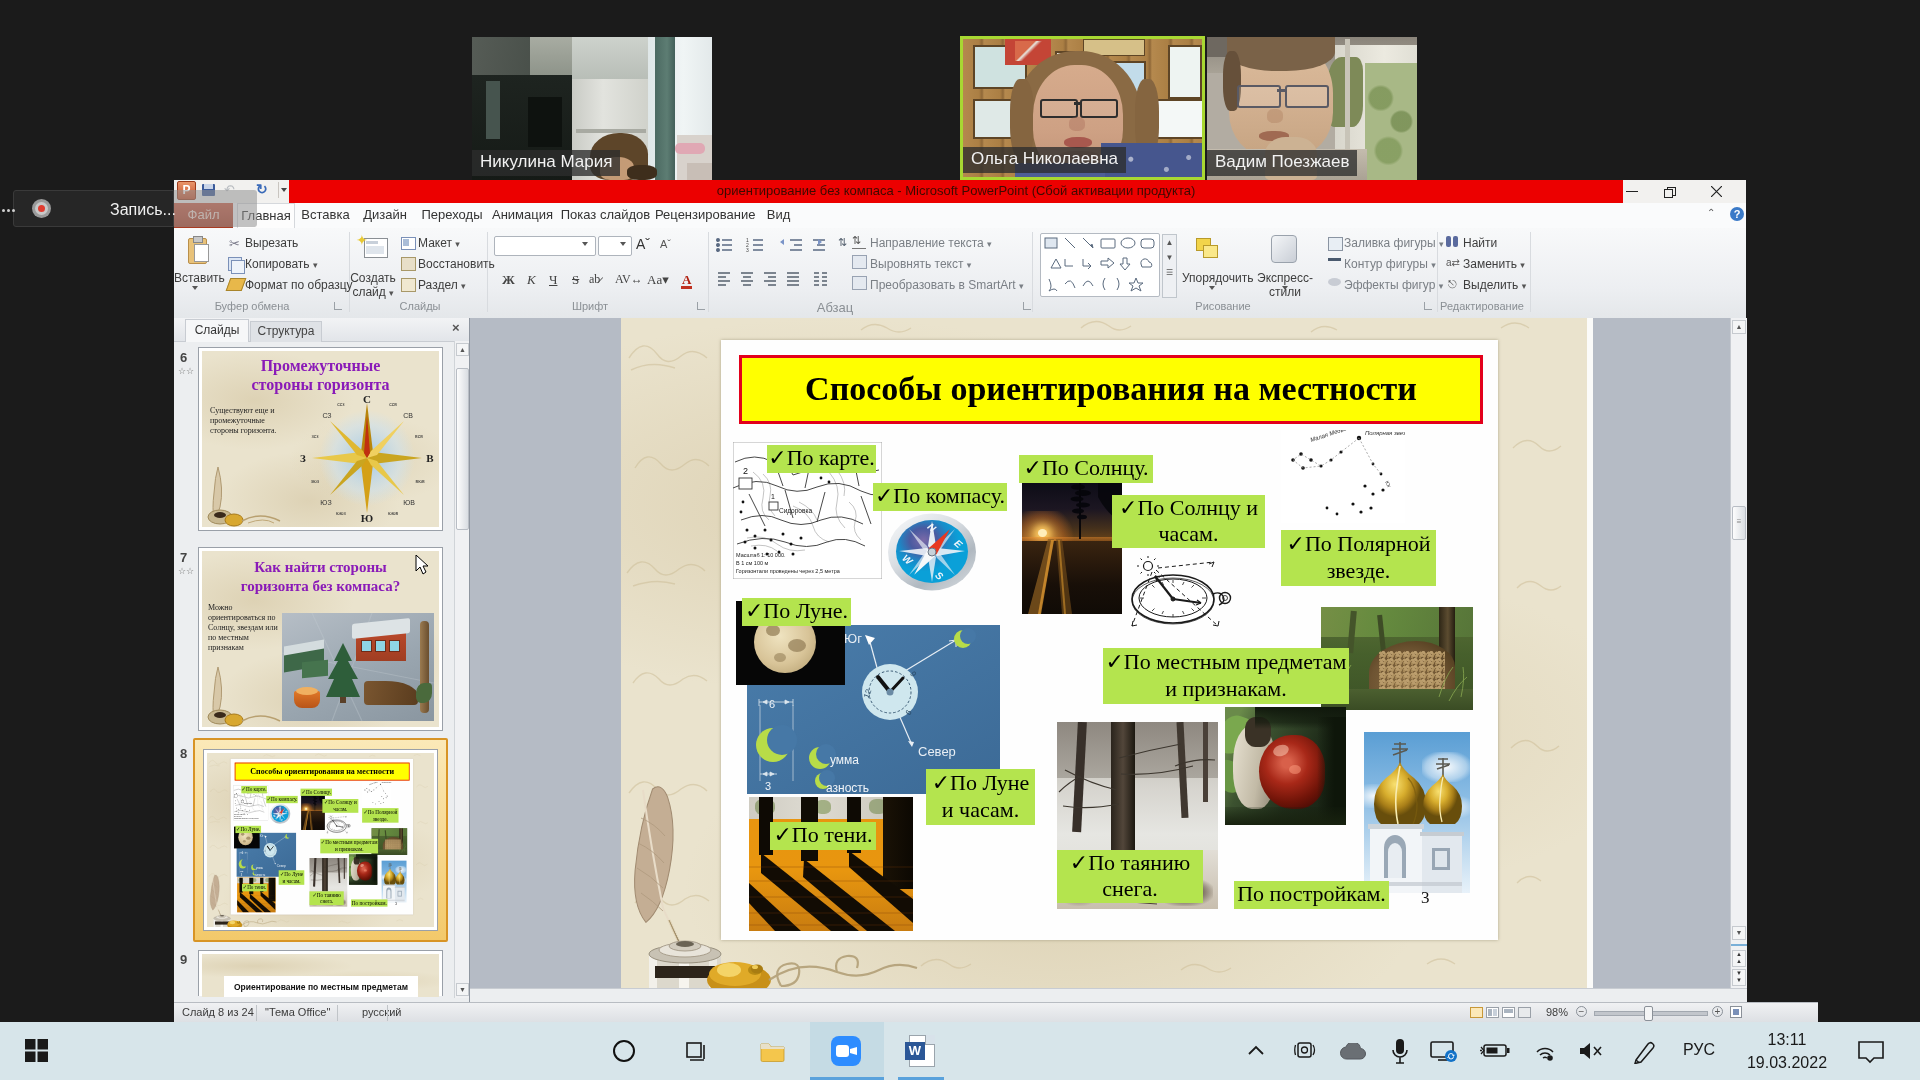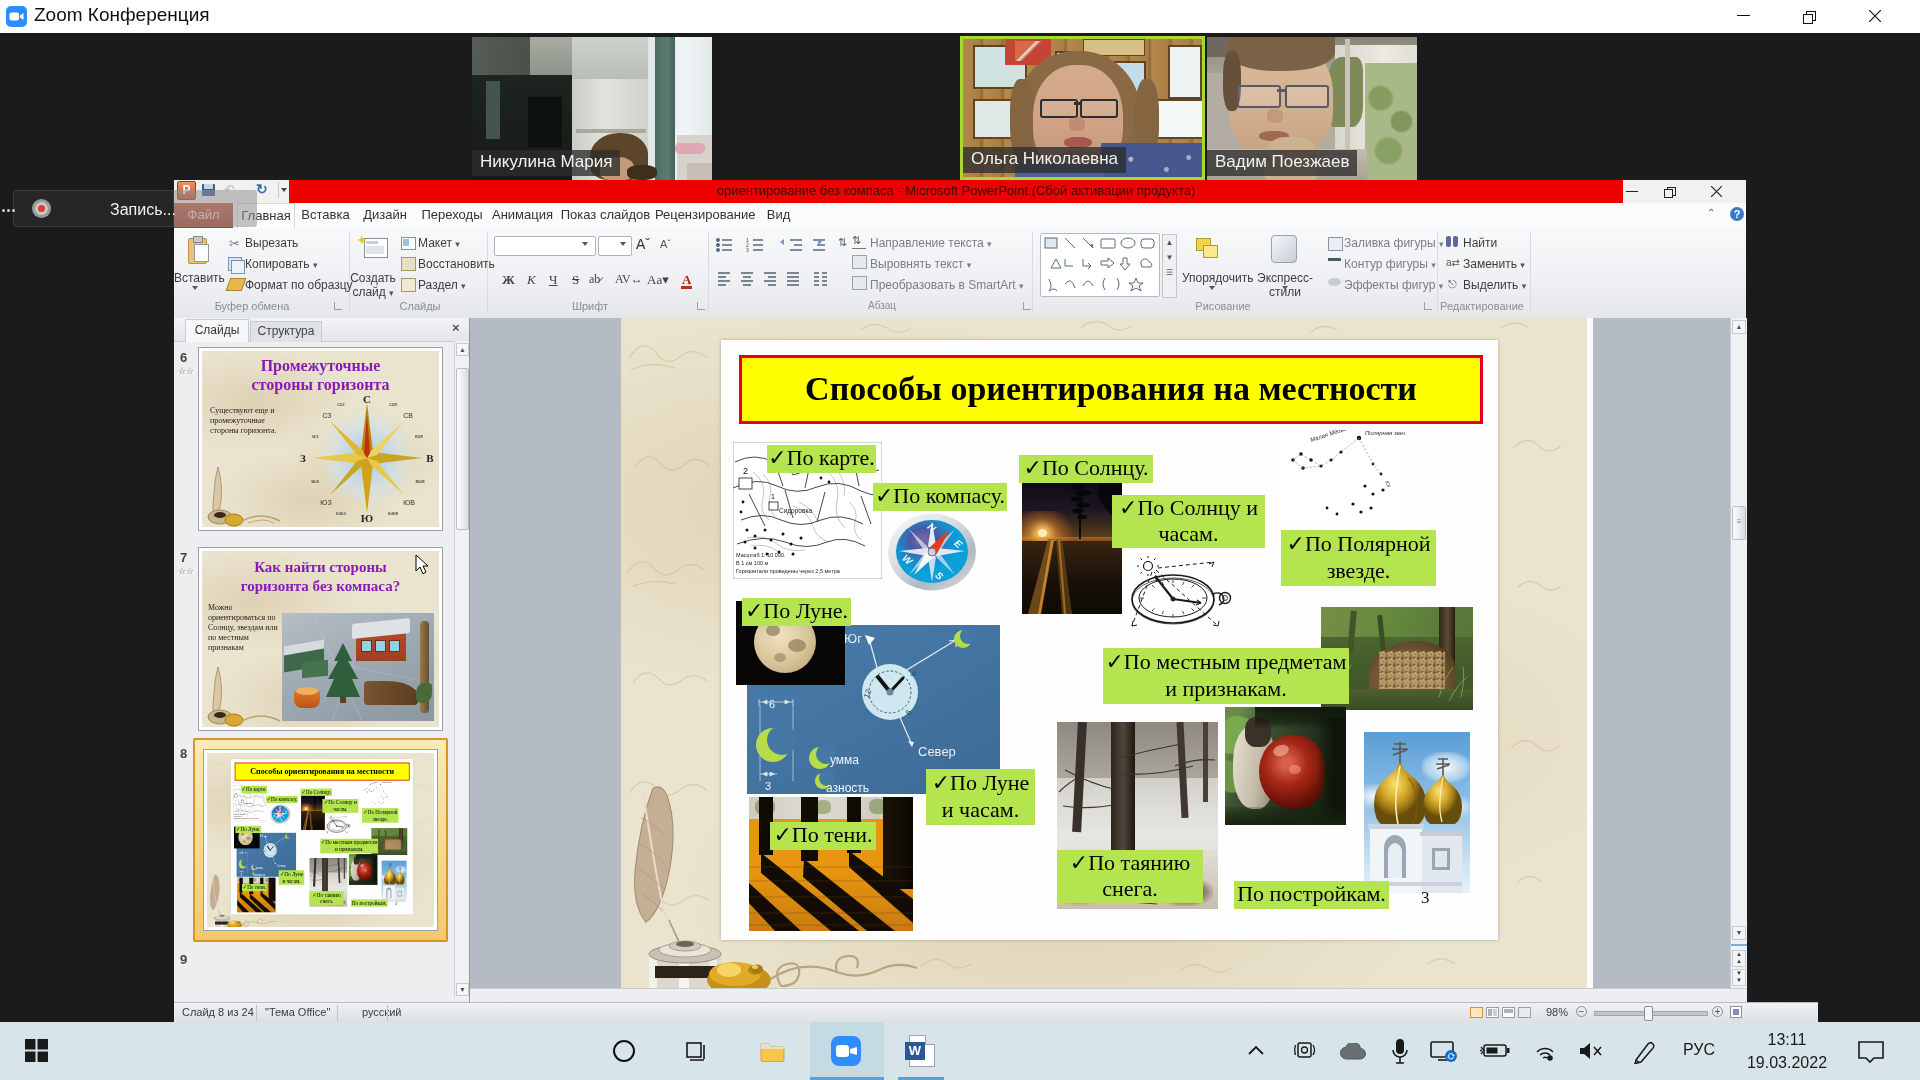--- a/index.html
+++ b/index.html
@@ -10,34 +10,20 @@
     radial-gradient(ellipse 60% 40% at 22% 28%, rgba(211,196,160,0.55), transparent 70%),
     radial-gradient(ellipse 50% 35% at 72% 62%, rgba(216,202,168,0.5), transparent 70%),
     radial-gradient(ellipse 55% 40% at 45% 85%, rgba(206,190,152,0.45), transparent 70%),
     #eae3cd;}
   .glab{position:absolute;background:#b4e44e;font-family:'Liberation Serif',serif;font-size:22px;line-height:26px;color:#000;text-align:center;}
 </style>
 </head>
 <body>
 <div id="screen">
 
-  <div class="abs" style="left:0;top:0;width:1920px;height:33px;background:#ffffff;">
-    <svg class="abs" style="left:6px;top:6px" width="21" height="21" viewBox="0 0 21 21">
-      <rect x="0" y="0" width="21" height="21" rx="5" fill="#2d8cff"></rect>
-      <rect x="3.5" y="6.5" width="9.5" height="8" rx="2" fill="#fff"></rect>
-      <path d="M14 9.5 L17.5 7 L17.5 14 L14 11.5 Z" fill="#fff"></path>
-    </svg>
-    <div class="abs" style="left:34px;top:4px;font-size:19px;color:#111;">Zoom Конференция</div>
-    <div class="abs" style="left:1737px;top:15px;width:13px;height:1px;background:#111;"></div>
-    <div class="abs" style="left:1806px;top:11px;width:8px;height:8px;border:1px solid #111;background:#fff;"></div>
-    <div class="abs" style="left:1803px;top:14px;width:8px;height:8px;border:1px solid #111;background:#fff;"></div>
-    <svg class="abs" style="left:1869px;top:10px" width="12" height="12" viewBox="0 0 12 12">
-        <path d="M0 0 L12 12 M12 0 L0 12" stroke="#111" stroke-width="1.2"></path>
-      </svg>
-  </div>
 
   <div id="vid1" class="abs" style="left:472px;top:37px;width:240px;height:143px;background:#2c332d;overflow:hidden;">
     <div class="abs" style="left:0;top:0;width:104px;height:40px;background:linear-gradient(100deg,#565c56,#474e48 70%,#3a423c);"></div>
     <div class="abs" style="left:58px;top:0;width:60px;height:38px;background:linear-gradient(#a8aca2,#8e948a);"></div>
     <div class="abs" style="left:0;top:38px;width:104px;height:105px;background:linear-gradient(#1e2420,#151a16);"></div>
     <div class="abs" style="left:14px;top:44px;width:14px;height:58px;background:#46544e;"></div>
     <div class="abs" style="left:56px;top:60px;width:34px;height:50px;background:#0e120f;"></div>
     <div class="abs" style="left:100px;top:38px;width:78px;height:105px;background:linear-gradient(90deg,#c9cbc5,#e2e3de 40%,#cfd1ca);"></div>
     <div class="abs" style="left:100px;top:0px;width:78px;height:42px;background:linear-gradient(#cdd2cc,#b8beb7);"></div>
     <div class="abs" style="left:104px;top:92px;width:70px;height:4px;background:#a8aaa2;"></div>
@@ -140,21 +126,21 @@
       <div class="abs" style="left:175px;top:4px;width:1px;height:80px;background:#d8dbdf;"></div>
       <div class="abs" style="left:313px;top:4px;width:1px;height:80px;background:#d8dbdf;"></div>
       <div class="abs" style="left:534px;top:4px;width:1px;height:80px;background:#d8dbdf;"></div>
       <div class="abs" style="left:858px;top:4px;width:1px;height:80px;background:#d8dbdf;"></div>
       <div class="abs" style="left:1263px;top:4px;width:1px;height:80px;background:#d8dbdf;"></div>
       <div class="abs" style="left:1356px;top:4px;width:1px;height:80px;background:#d8dbdf;"></div>
 
       <div class="abs" style="left:28px;top:72px;width:100px;text-align:center;font-size:11px;color:#8a8f94;">Буфер обмена</div>
       <div class="abs" style="left:196px;top:72px;width:100px;text-align:center;font-size:11px;color:#8a8f94;">Слайды</div>
       <div class="abs" style="left:366px;top:72px;width:100px;text-align:center;font-size:11px;color:#8a8f94;">Шрифт</div>
-      <div class="abs" style="left:658px;top:72px;width:100px;text-align:center;font-size:10px;color:#8a8f94;">Абзац</div>
+      <div class="abs" style="left:611px;top:72px;width:100px;text-align:center;font-size:13px;color:#8a8f94;">Абзац</div>
       <div class="abs" style="left:999px;top:72px;width:100px;text-align:center;font-size:11px;color:#8a8f94;">Рисование</div>
       <div class="abs" style="left:1258px;top:72px;width:100px;text-align:center;font-size:11px;color:#8a8f94;">Редактирование</div>
       <div class="abs" style="left:160px;top:74px;width:7px;height:7px;border-left:1px solid #9aa0a6;border-bottom:1px solid #9aa0a6;"></div>
       <div class="abs" style="left:523px;top:74px;width:7px;height:7px;border-left:1px solid #9aa0a6;border-bottom:1px solid #9aa0a6;"></div>
       <div class="abs" style="left:849px;top:74px;width:7px;height:7px;border-left:1px solid #9aa0a6;border-bottom:1px solid #9aa0a6;"></div>
       <div class="abs" style="left:1250px;top:74px;width:7px;height:7px;border-left:1px solid #9aa0a6;border-bottom:1px solid #9aa0a6;"></div>
 
       <div class="abs" style="left:14px;top:8px;width:24px;height:30px;">
         <div class="abs" style="left:0;top:2px;width:17px;height:24px;background:#e8c27a;border:1px solid #b98f4a;border-radius:2px;"></div>
         <div class="abs" style="left:5px;top:0px;width:8px;height:5px;background:#c8c8c8;border:1px solid #888;"></div>
@@ -801,20 +787,25 @@
           <g stroke="#b3a078" stroke-width="2.2" fill="none" opacity="0.9">
             <path d="M148 222 Q180 200 216 214 Q238 222 258 212 Q276 203 296 210"></path>
             <path d="M160 228 Q150 210 166 206 Q180 203 178 216 Q176 228 160 228"></path>
             <path d="M216 214 Q212 200 226 198 Q240 197 236 210"></path>
           </g>
         </svg>
       </div>
         </div>
       </div>
 
+      <div class="abs" style="left:24px;top:632px;width:245px;height:46px;background:#fff;border:1px solid #9aa0a8;border-bottom:none;box-sizing:border-box;">
+        <div class="abs parch" style="left:3px;top:3px;width:237px;height:43px;overflow:hidden;">
+          <div class="abs" style="left:22px;top:22px;width:194px;height:21px;background:#fff;font-size:8.5px;font-weight:bold;color:#111;text-align:center;line-height:22px;font-family:'Liberation Sans',sans-serif;">Ориентирование по местным предметам</div>
+        </div>
+      </div>
 
       <div class="abs" style="left:280px;top:23px;width:15px;height:657px;background:#f0f1f3;border-left:1px solid #d0d4d8;box-sizing:border-box;">
         <div class="abs" style="left:1px;top:2px;width:13px;height:13px;background:#f4f5f6;border:1px solid #c6cacf;box-sizing:border-box;text-align:center;font-size:7px;color:#555;line-height:11px;">▲</div>
         <div class="abs" style="left:1px;top:27px;width:13px;height:162px;background:linear-gradient(90deg,#fdfdfd,#d9dde2);border:1px solid #b8bdc4;border-radius:2px;box-sizing:border-box;"></div>
         <div class="abs" style="left:1px;top:642px;width:13px;height:13px;background:#f4f5f6;border:1px solid #c6cacf;box-sizing:border-box;text-align:center;font-size:7px;color:#555;line-height:11px;">▼</div>
       </div>
     </div>
 
     <div id="editarea" class="abs" style="left:295px;top:138px;width:1277px;height:684px;background:#b5bbc5;border-left:1px solid #8f96a0;box-sizing:border-box;">
 

